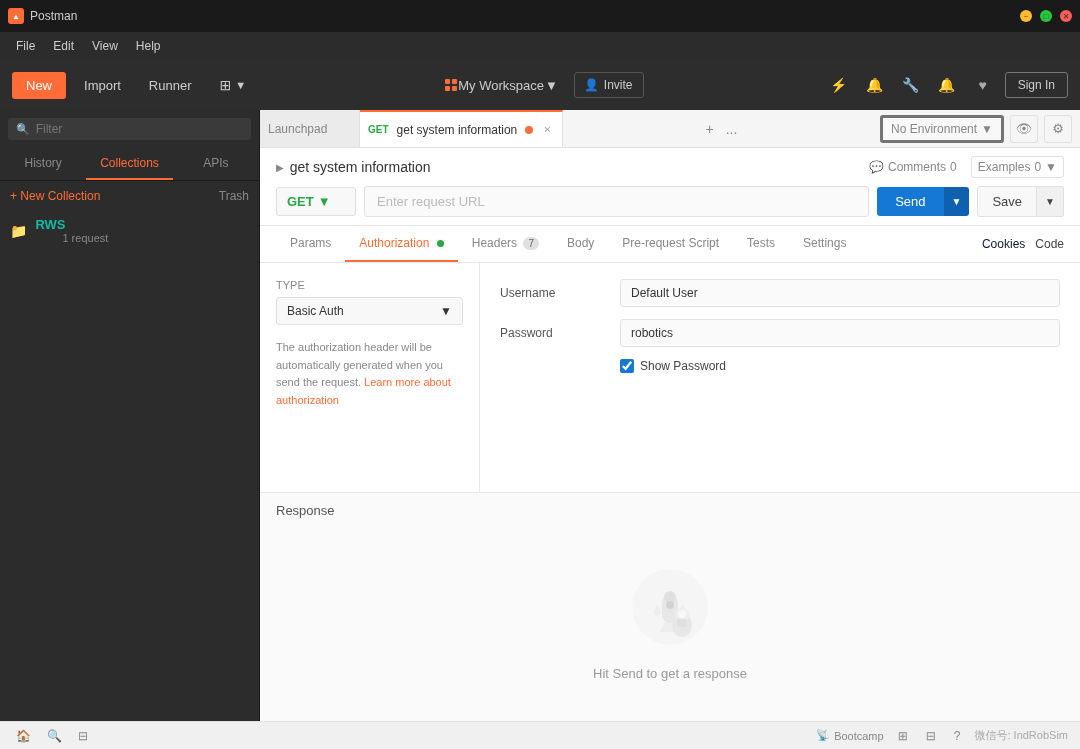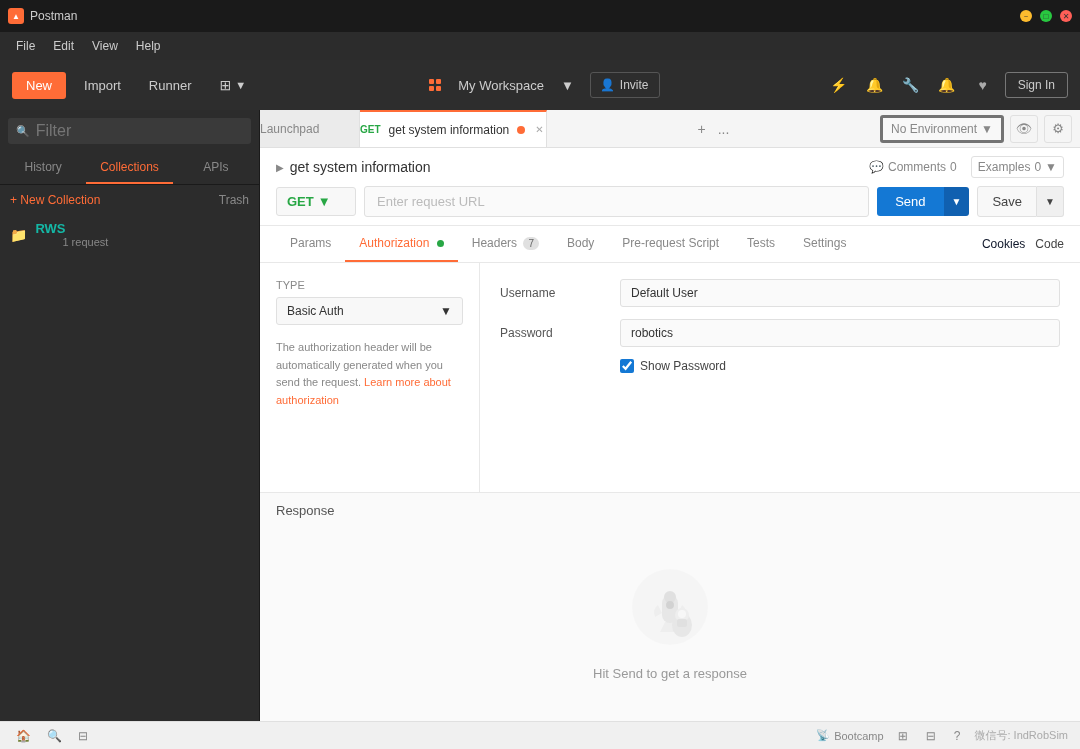--- a/index.html
+++ b/index.html
@@ -109,21 +109,21 @@
     .toolbar-center {
       display: flex;
       align-items: center;
       gap: 8px;
       color: #ccc;
       font-size: 13px;
     }
     .workspace-btn {
       display: flex;
       align-items: center;
-      gap: 17px;
+      gap: 1px;
       background: transparent;
       border: none;
       color: #ccc;
       font-size: 13px;
       cursor: pointer;
       padding: 5px 8px;
       border-radius: 3px;
     }
     .workspace-icon {
       display: grid;
@@ -198,21 +198,21 @@
       align-items: center;
       background: #3a3a3a;
       border-radius: 3px;
       padding: 4px 8px;
       gap: 6px;
     }
     .search-input {
       background: transparent;
       border: none;
       color: #aaa;
-      font-size: 16px;
+      font-size: 12px;
       outline: none;
       flex: 1;
     }
     .sidebar-tabs {
       display: flex;
       border-bottom: 1px solid #1a1a1a;
     }
     .sidebar-tab {
       flex: 1;
       text-align: center;
@@ -277,21 +277,21 @@
     .tabs-bar {
       height: 38px;
       background: #f5f5f5;
       border-bottom: 1px solid #e0e0e0;
       display: flex;
       align-items: stretch;
     }
     .tab-item {
       display: flex;
       align-items: center;
-      padding: 0 0;
+      padding: 0 8px;
       gap: 8px;
       cursor: pointer;
       color: #888;
       font-size: 12px;
       border-right: 1px solid #e0e0e0;
       background: #ebebeb;
       min-width: 100px;
     }
     .tab-item.active {
       background: #ffffff;

